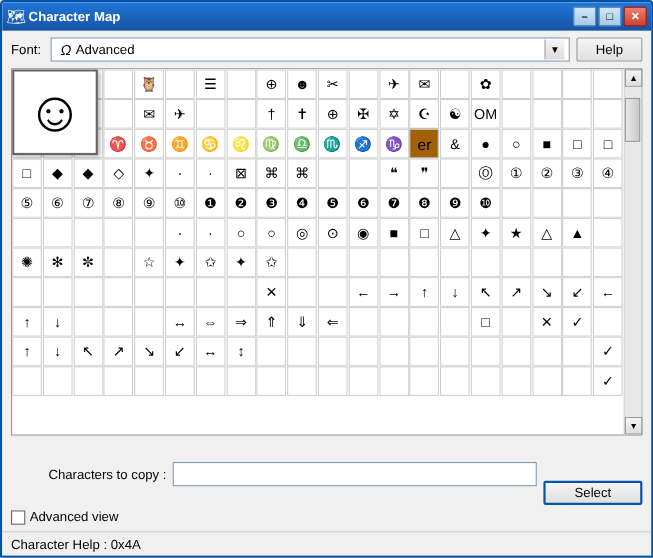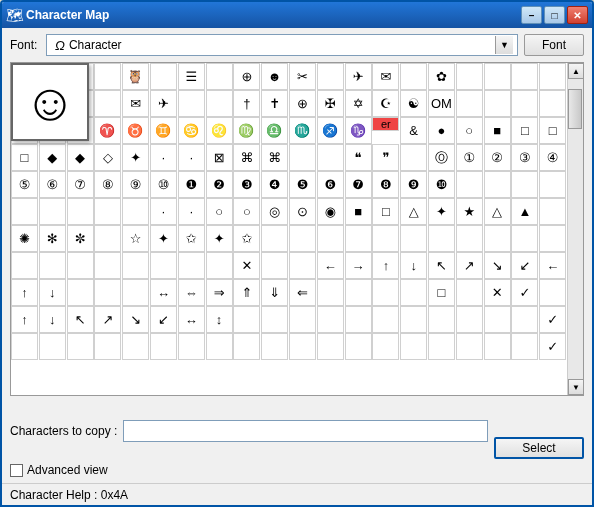--- a/index.html
+++ b/index.html
@@ -234,20 +234,21 @@
     .copy-row {
       display: flex;
       align-items: center;
       gap: 6px;
     }
 
     .copy-label {
       font-size: 12px;
       min-width: 100px;
       text-align: right;
+      margin-left: 34px;
     }
 
     .copy-input {
       flex: 1;
       height: 22px;
       border: 1px solid #7f9db9;
       background: white;
       padding: 2px 4px;
       font-size: 12px;
     }
@@ -316,25 +317,25 @@
     </div>
   </div>
 
   <div class="content-area">
 
     <div class="font-row">
       <span class="font-label">Font:</span>
       <div class="font-select" style="display:flex; align-items:center; height:22px; border:1px solid #7f9db9; background:white; flex:1;">
         <div class="font-select-inner" style="flex:1; display:flex; align-items:center; gap:4px; padding:0 4px;">
           <span class="font-italic" style="font-style:italic; font-size:13px;">Ω</span>
-          <span>Character</span>
+          <span>Advanced</span>
         </div>
         <div class="font-dropdown-arrow" style="width:18px; height:100%; background:linear-gradient(to bottom,#f5f5f5,#ddd); border-left:1px solid #999; display:flex; align-items:center; justify-content:center; font-size:9px;">▼</div>
       </div>
-      <button class="help-btn" style="width:60px; height:22px; background:linear-gradient(to bottom,#f5f5f5,#e0e0e0); border:1px solid #999; border-radius:2px; cursor:pointer; font-size:12px;">Font</button>
+      <button class="help-btn" style="width:60px; height:22px; background:linear-gradient(to bottom,#f5f5f5,#e0e0e0); border:1px solid #999; border-radius:2px; cursor:pointer; font-size:12px;">Help</button>
     </div>
 
     <div class="char-grid-wrapper">
       <div class="char-grid-container" style="position:relative;">
 
         <div class="big-char-preview" style="position:absolute; top:0; left:0; width:78px; height:78px; background:white; border:2px solid #666; display:flex; align-items:center; justify-content:center; font-size:52px; z-index:10; box-shadow:2px 2px 4px rgba(0,0,0,0.3);">☺</div>
         <div class="char-grid" id="char-grid" style="display:grid; grid-template-columns:repeat(20,1fr);">
         <div class="char-cell" style="height: 27px; min-width: 0px; font-size: 13px; border: 1px solid rgb(208, 208, 208); display: flex; align-items: center; justify-content: center; cursor: pointer; background: rgb(255, 255, 255); overflow: hidden;">☺</div>
             <div class="char-cell" style="height: 27px; min-width: 0px; font-size: 13px; border: 1px solid rgb(208, 208, 208); display: flex; align-items: center; justify-content: center; cursor: pointer; background: rgb(255, 255, 255); overflow: hidden;"></div>
             <div class="char-cell" style="height: 27px; min-width: 0px; font-size: 13px; border: 1px solid rgb(208, 208, 208); display: flex; align-items: center; justify-content: center; cursor: pointer; background: rgb(255, 255, 255); overflow: hidden;">〜</div>
@@ -381,21 +382,21 @@
             <div class="char-cell" style="height: 27px; min-width: 0px; font-size: 13px; border: 1px solid rgb(208, 208, 208); display: flex; align-items: center; justify-content: center; cursor: pointer; background: rgb(255, 255, 255); overflow: hidden;">♈</div>
             <div class="char-cell" style="height: 27px; min-width: 0px; font-size: 13px; border: 1px solid rgb(208, 208, 208); display: flex; align-items: center; justify-content: center; cursor: pointer; background: rgb(255, 255, 255); overflow: hidden;">♉</div>
             <div class="char-cell" style="height: 27px; min-width: 0px; font-size: 13px; border: 1px solid rgb(208, 208, 208); display: flex; align-items: center; justify-content: center; cursor: pointer; background: rgb(255, 255, 255); overflow: hidden;">♊</div>
             <div class="char-cell" style="height: 27px; min-width: 0px; font-size: 13px; border: 1px solid rgb(208, 208, 208); display: flex; align-items: center; justify-content: center; cursor: pointer; background: rgb(255, 255, 255); overflow: hidden;">♋</div>
             <div class="char-cell" style="height: 27px; min-width: 0px; font-size: 13px; border: 1px solid rgb(208, 208, 208); display: flex; align-items: center; justify-content: center; cursor: pointer; background: rgb(255, 255, 255); overflow: hidden;">♌</div>
             <div class="char-cell" style="height: 27px; min-width: 0px; font-size: 13px; border: 1px solid rgb(208, 208, 208); display: flex; align-items: center; justify-content: center; cursor: pointer; background: rgb(255, 255, 255); overflow: hidden;">♍</div>
             <div class="char-cell" style="height: 27px; min-width: 0px; font-size: 13px; border: 1px solid rgb(208, 208, 208); display: flex; align-items: center; justify-content: center; cursor: pointer; background: rgb(255, 255, 255); overflow: hidden;">♎</div>
             <div class="char-cell" style="height: 27px; min-width: 0px; font-size: 13px; border: 1px solid rgb(208, 208, 208); display: flex; align-items: center; justify-content: center; cursor: pointer; background: rgb(255, 255, 255); overflow: hidden;">♏</div>
             <div class="char-cell" style="height: 27px; min-width: 0px; font-size: 13px; border: 1px solid rgb(208, 208, 208); display: flex; align-items: center; justify-content: center; cursor: pointer; background: rgb(255, 255, 255); overflow: hidden;">♐</div>
             <div class="char-cell" style="height: 27px; min-width: 0px; font-size: 13px; border: 1px solid rgb(208, 208, 208); display: flex; align-items: center; justify-content: center; cursor: pointer; background: rgb(255, 255, 255); overflow: hidden;">♑</div>
-            <div class="char-cell" style="height: 14px; min-width: 0px; font-size: 11px; border: 1px solid rgb(208, 208, 208); display: flex; align-items: center; justify-content: center; cursor: pointer; background: #ef4444; overflow: hidden;">er</div>
+            <div class="char-cell" style="height: 27px; min-width: 0px; font-size: 14px; border: 1px solid rgb(208, 208, 208); display: flex; align-items: center; justify-content: center; cursor: pointer; background: #a16207; overflow: hidden;">er</div>
             <div class="char-cell" style="height: 27px; min-width: 0px; font-size: 13px; border: 1px solid rgb(208, 208, 208); display: flex; align-items: center; justify-content: center; cursor: pointer; background: rgb(255, 255, 255); overflow: hidden;">&amp;</div>
             <div class="char-cell" style="height: 27px; min-width: 0px; font-size: 13px; border: 1px solid rgb(208, 208, 208); display: flex; align-items: center; justify-content: center; cursor: pointer; background: rgb(255, 255, 255); overflow: hidden;">●</div>
             <div class="char-cell" style="height: 27px; min-width: 0px; font-size: 13px; border: 1px solid rgb(208, 208, 208); display: flex; align-items: center; justify-content: center; cursor: pointer; background: rgb(255, 255, 255); overflow: hidden;">○</div>
             <div class="char-cell" style="height: 27px; min-width: 0px; font-size: 13px; border: 1px solid rgb(208, 208, 208); display: flex; align-items: center; justify-content: center; cursor: pointer; background: rgb(255, 255, 255); overflow: hidden;">■</div>
             <div class="char-cell" style="height: 27px; min-width: 0px; font-size: 13px; border: 1px solid rgb(208, 208, 208); display: flex; align-items: center; justify-content: center; cursor: pointer; background: rgb(255, 255, 255); overflow: hidden;">□</div>
             <div class="char-cell" style="height: 27px; min-width: 0px; font-size: 13px; border: 1px solid rgb(208, 208, 208); display: flex; align-items: center; justify-content: center; cursor: pointer; background: rgb(255, 255, 255); overflow: hidden;">□</div>
             <div class="char-cell" style="height: 27px; min-width: 0px; font-size: 13px; border: 1px solid rgb(208, 208, 208); display: flex; align-items: center; justify-content: center; cursor: pointer; background: rgb(255, 255, 255); overflow: hidden;">□</div>
             <div class="char-cell" style="height: 27px; min-width: 0px; font-size: 13px; border: 1px solid rgb(208, 208, 208); display: flex; align-items: center; justify-content: center; cursor: pointer; background: rgb(255, 255, 255); overflow: hidden;">◆</div>
             <div class="char-cell" style="height: 27px; min-width: 0px; font-size: 13px; border: 1px solid rgb(208, 208, 208); display: flex; align-items: center; justify-content: center; cursor: pointer; background: rgb(255, 255, 255); overflow: hidden;">◆</div>
             <div class="char-cell" style="height: 27px; min-width: 0px; font-size: 13px; border: 1px solid rgb(208, 208, 208); display: flex; align-items: center; justify-content: center; cursor: pointer; background: rgb(255, 255, 255); overflow: hidden;">◇</div>

